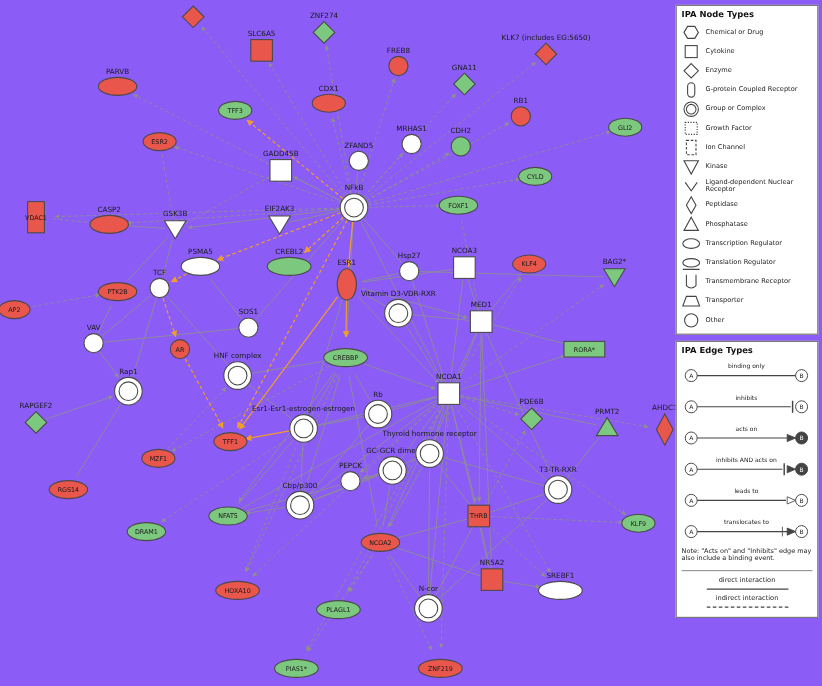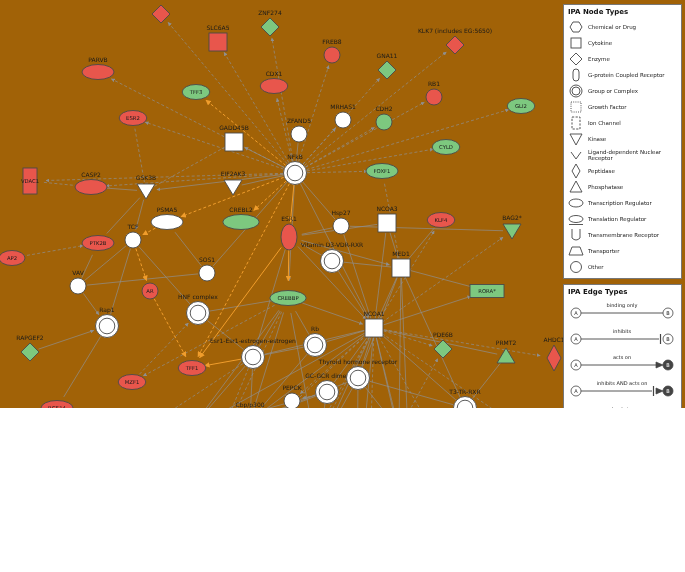--- a/index.html
+++ b/index.html
@@ -1,16 +1,16 @@
 <!DOCTYPE html>
 <html><head>
 <meta charset="utf-8">
 <style>
   html,body{margin:0;padding:0;background:#fff;font-family:"DejaVu Sans",sans-serif;}
-  .canvas{position:relative;width:685px;height:408px;background:#a16207;overflow:hidden;}
+  .canvas{position:relative;width:685px;height:572px;background:#8b5cf6;overflow:hidden;}
   #network{position:absolute;left:0;top:0;}
   .legendbox{position:absolute;left:563px;width:119px;border:1px solid #777;background:#fff;box-sizing:border-box;padding:3px 4px;}
   #legend-nodes{top:4px;min-height:252px;}
   #legend-edges{top:284px;min-height:228px;}
   .legend-title{font-size:7px;font-weight:bold;margin:0 0 3px 0;color:#111;}
   .lnrow{display:flex;align-items:center;gap:4px;min-height:14.4px;}
   .lnrow svg{flex:0 0 16px;}
   .lnlabel{font-size:5.5px;line-height:1.12;color:#222;}
   .lerow{margin-bottom:1px;}
   .note{font-size:5.4px;line-height:1.2;color:#222;margin-top:3px;}

